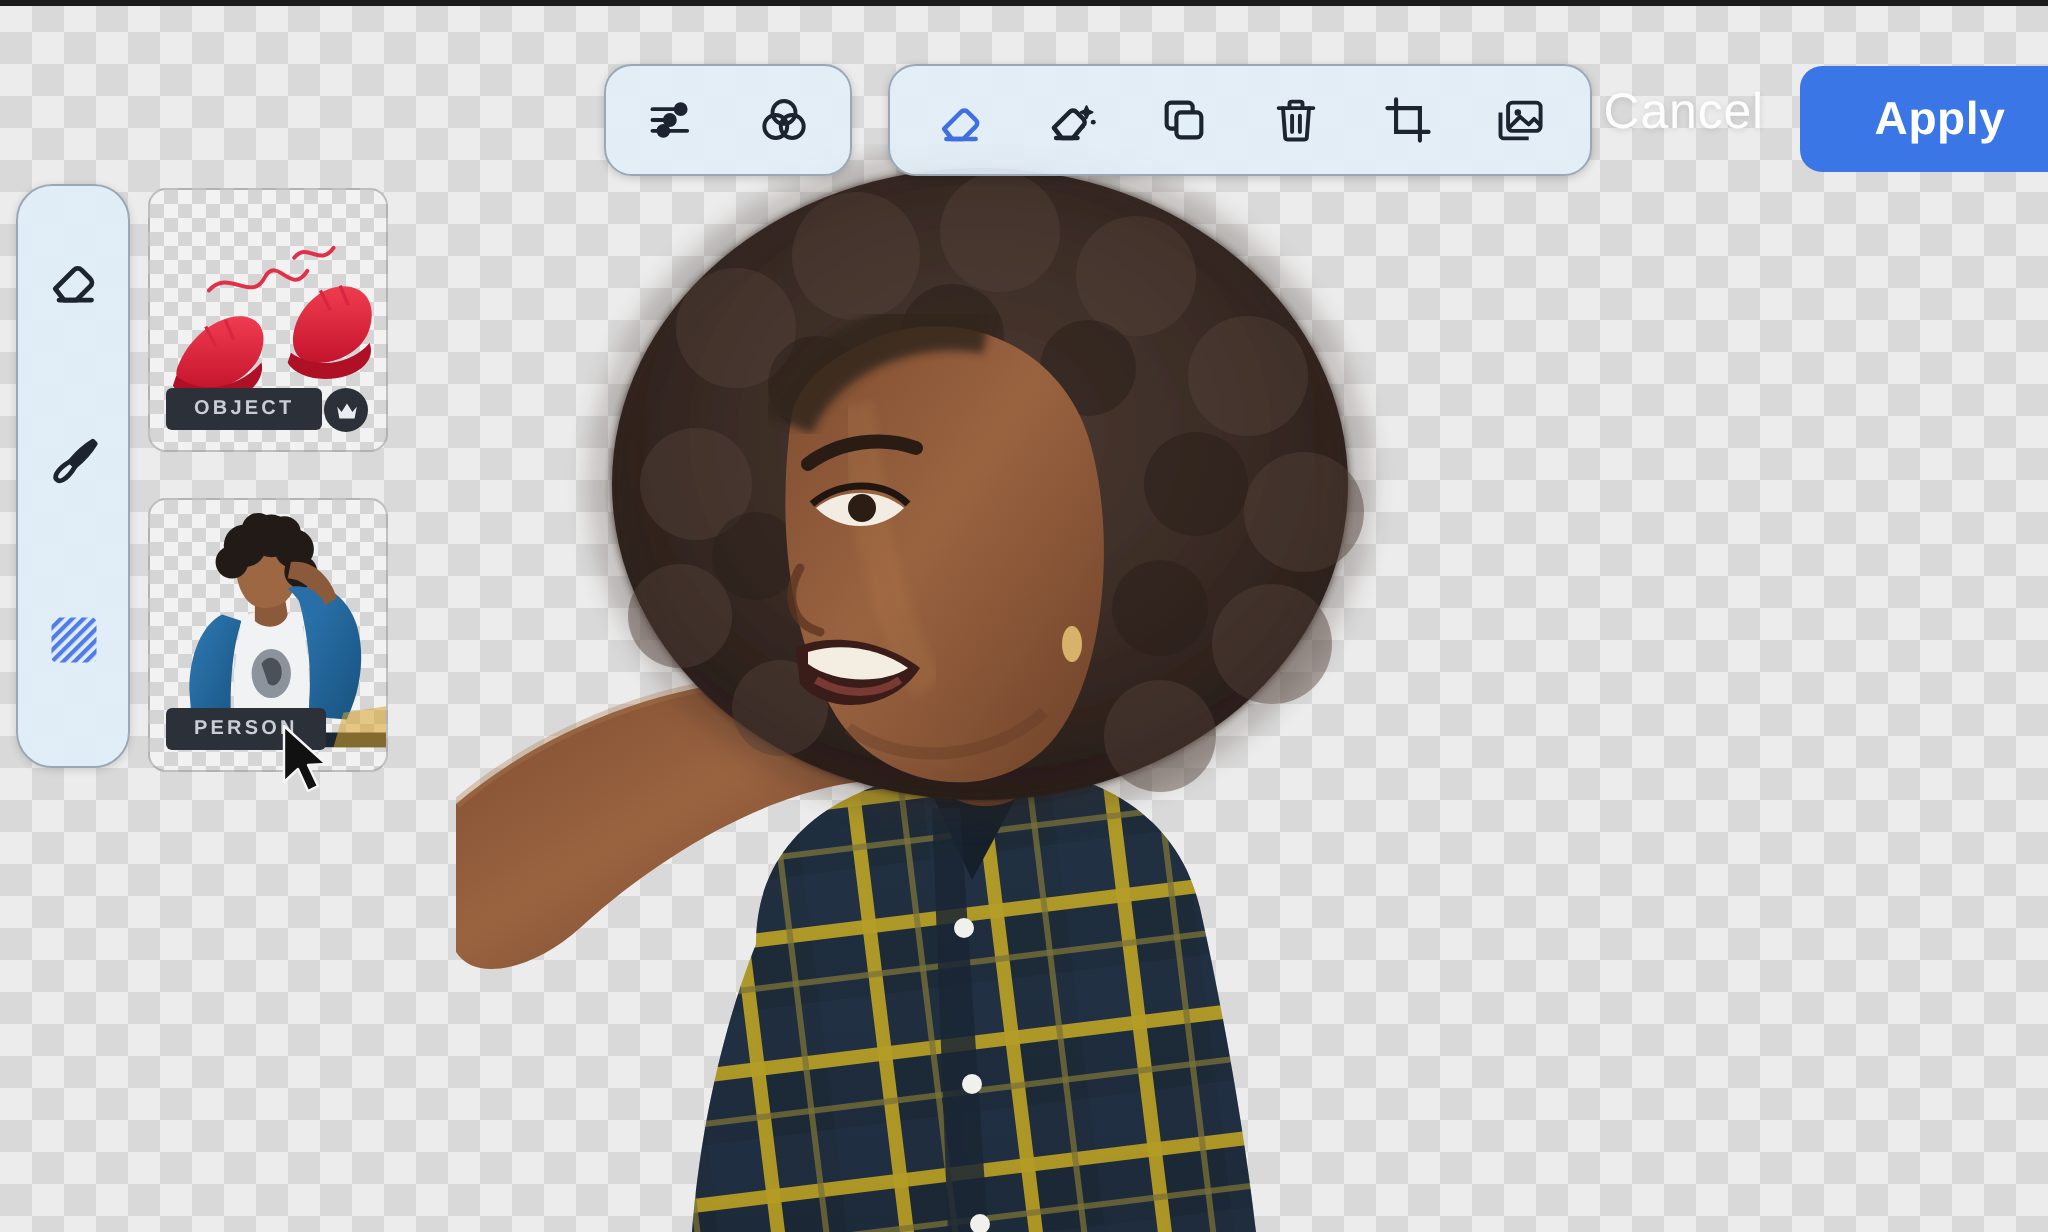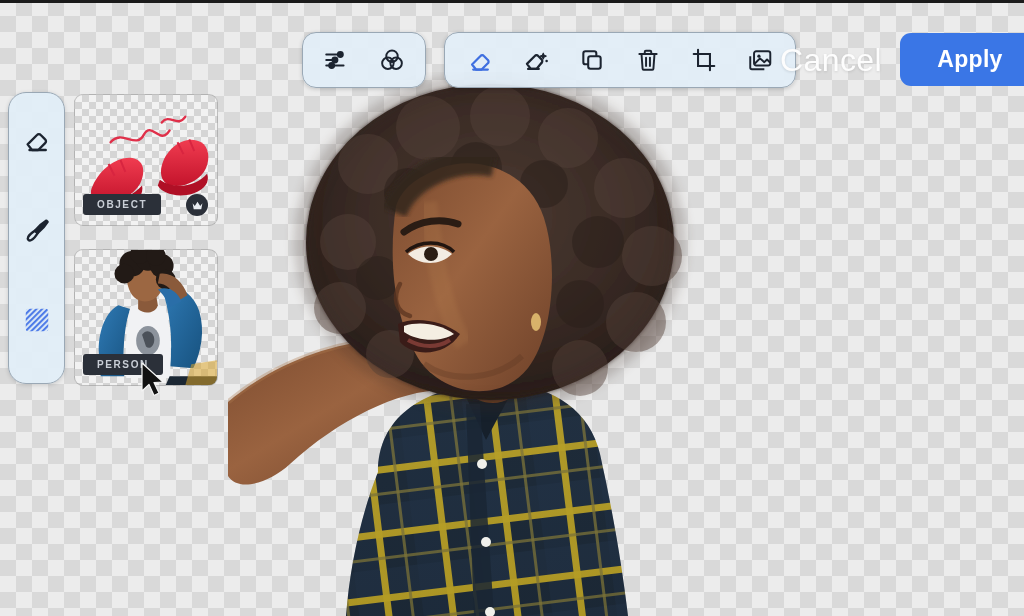--- a/index.html
+++ b/index.html
@@ -51,21 +51,21 @@
     display: flex; align-items: center; justify-content: center;
     cursor: pointer;
     border-radius: 7px;
   }
   .tool-btn svg { display: block; }
   .ico-dark { stroke: #1c2430; }
 
   
   .cancel-btn {
     position: absolute; right: 142px; top: 42px;
-    font-size: 32px; color: #fdfdfd; letter-spacing: 0.4px;
+    font-size: 25px; color: #fdfdfd; letter-spacing: 0.4px;
     cursor: pointer; z-index: 30;
     text-shadow: 0 1px 3px rgba(0,0,0,0.12);
     font-weight: 400;
   }
   .apply-btn {
     position: absolute; left: 900px; top: 33px;
     width: 140px; height: 53px;
     background: #3a76e6;
     border-radius: 11px;
     display: flex; align-items: center; justify-content: center;
@@ -90,21 +90,21 @@
   }
   .rail-btn {
     width: 38px; height: 38px;
     display: flex; align-items: center; justify-content: center;
     cursor: pointer;
   }
 
   
   .card {
     position: absolute;
-    width: 144px; height: 132px;
+    width: 120px; height: 132px;
     border-radius: 9px;
     overflow: hidden;
     border: 1px solid rgba(150,150,150,0.55);
     background-color: #f2f2f2;
     background-image:
       linear-gradient(45deg, #d5d5d5 25%, transparent 25%, transparent 75%, #d5d5d5 75%),
       linear-gradient(45deg, #d5d5d5 25%, transparent 25%, transparent 75%, #d5d5d5 75%);
     background-size: 14px 14px;
     background-position: 0 0, 7px 7px;
     cursor: pointer;

